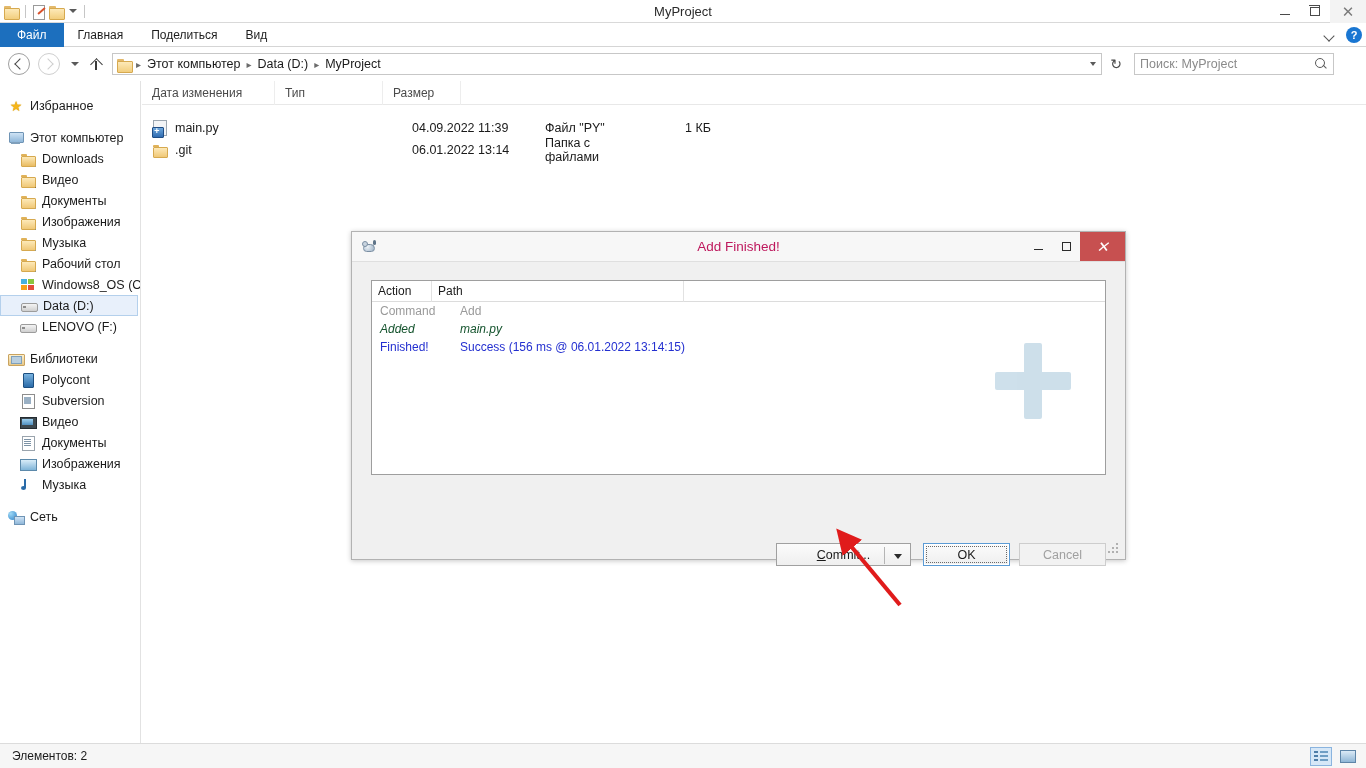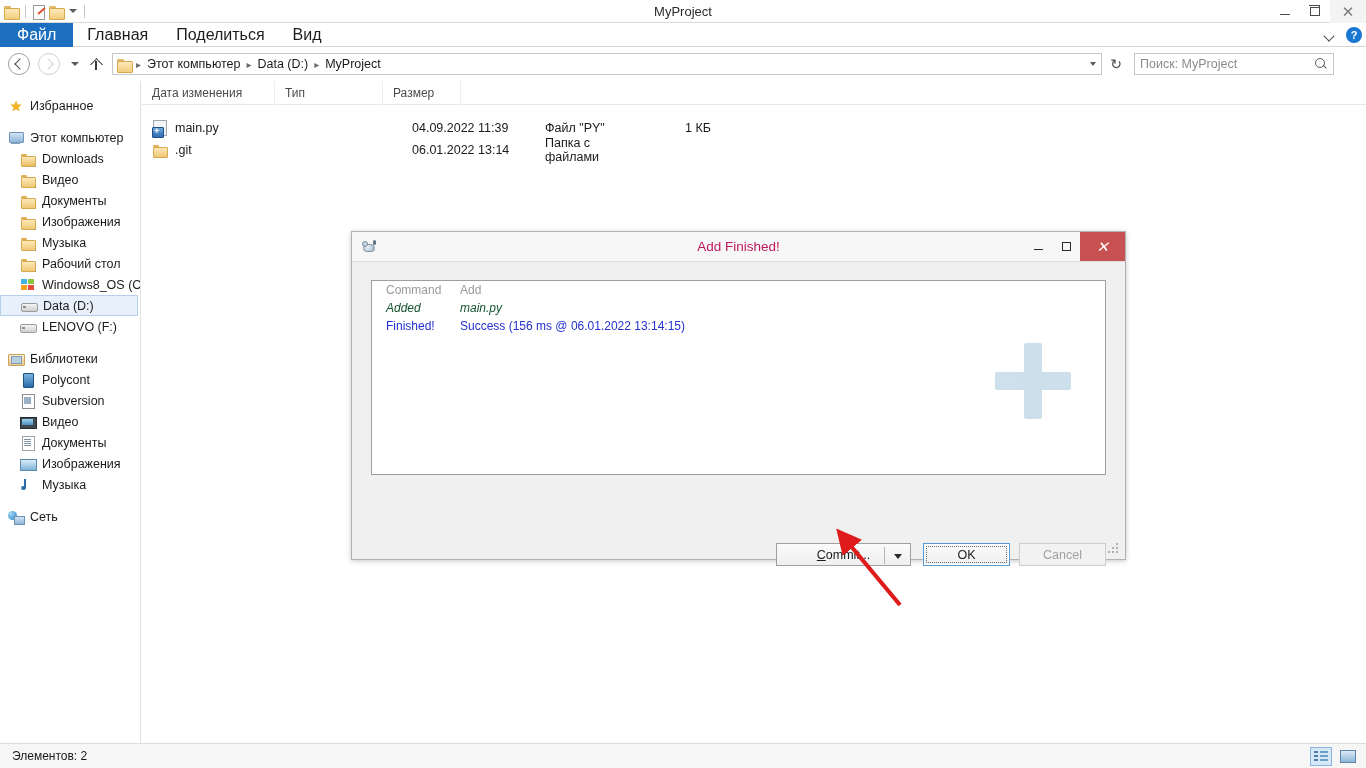--- a/index.html
+++ b/index.html
@@ -93,21 +93,21 @@
   
   .ribbon {
     position: absolute; left: 0; top: 23px;
     width: 1366px; height: 24px;
     background: #ffffff;
     border-bottom: 1px solid #d5d5d5;
   }
   .tabs { display: flex; height: 24px; align-items: stretch; }
   .tab {
     padding: 0 14px; height: 24px; line-height: 24px;
-    font-size: 16px; color: #1d1d1d; cursor: default;
+    font-size: 12px; color: #1d1d1d; cursor: default;
   }
   .tab.file {
     background: #1c6fbe; color: #ffffff; padding: 0 17px;
   }
   .ribbon-right {
     position: absolute; right: 4px; top: 0; height: 24px;
     display: flex; align-items: center; gap: 10px;
   }
   .chev-dn {
     width: 12px; height: 12px; position: relative;
@@ -530,21 +530,21 @@
     background:#ffffff;
   }
   .lh-col { height:21px; line-height:21px; padding-left:6px; border-right:1px solid #e2e2e2; }
   .lh-action { width:60px; }
   .lh-path { width:252px; }
   .lh-rest { flex:1; border-right:none; }
   .log-row {
     height:18px; display:flex; align-items:center;
     font-size:12px;
   }
-  .lr-action { width:76px; padding-left:14px; }
+  .lr-action { width:76px; padding-left:8px; }
   .lr-path { padding-left:12px; }
   .watermark {
     position:absolute; right:34px; top:62px;
     width:76px; height:76px;
     opacity:0.82;
   }
   .watermark .h {
     position:absolute; left:0; top:29px; width:76px; height:18px;
     background:#c3d9e6; border-radius:2px;
   }
@@ -827,20 +827,25 @@
           </span>
         <span class="dlg-wbtn close">
             <i class="dlg-x">✕</i>
           </span>
       </span>
     </div>
 
     <div class="dlg-body">
 
       <div class="loglist">
+        <div class="log-head">
+          <div class="lh-col lh-action">Action</div>
+          <div class="lh-col lh-path">Path</div>
+          <div class="lh-col lh-rest"></div>
+        </div>
 
         <div class="log-row" style="color:#9a9a9a;">
           <div class="lr-action">Command</div>
           <div class="lr-path">Add</div>
         </div>
         <div class="log-row" style="color:#14532d;font-style:italic;">
           <div class="lr-action">Added</div>
           <div class="lr-path">main.py</div>
         </div>
         <div class="log-row" style="color:#2430d0;">

